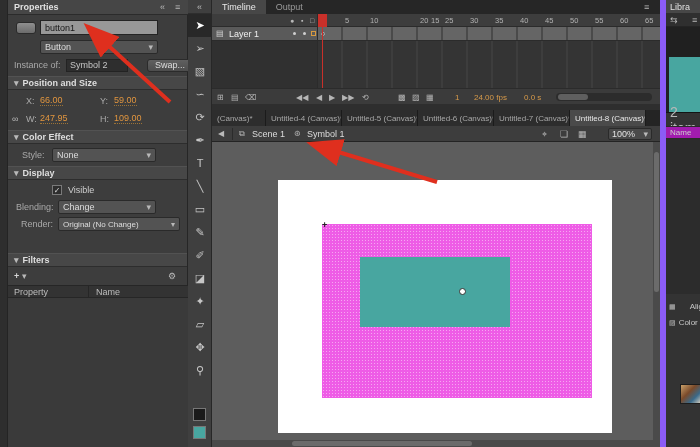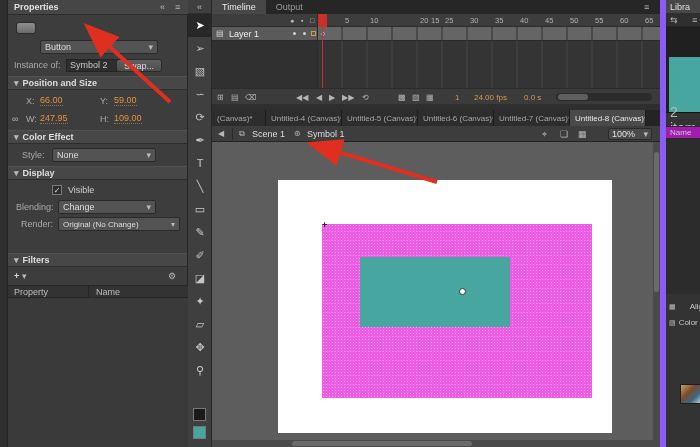--- a/index.html
+++ b/index.html
@@ -33,32 +33,35 @@
 
   <div class="abs" style="left:8px;top:0;width:180px;height:447px;background:#3d3d3d;border-right:1px solid #262626">
 
     <div class="row" style="left:0;top:0;width:180px;height:15px;background:#464646;border-bottom:1px solid #2b2b2b">
       <span style="margin-left:6px;color:#e0e0e0;font-weight:bold">Properties</span>
       <span class="icon" style="position:absolute;left:152px">«</span>
       <span class="icon" style="position:absolute;left:167px">≡</span>
     </div>
 
     <div class="abs" style="left:8px;top:22px;width:20px;height:12px;background:linear-gradient(#8f8f8f,#6c6c6c);border:1px solid #2b2b2b;border-radius:3px"></div>
+    <div class="abs" style="left:32px;top:20px;width:118px;height:15px;background:#989898;border:1px solid #242424;color:#161616;display:flex;align-items:center;padding-left:4px">
+      <span>button1</span>
+    </div>
 
     <div class="dd" style="left:32px;top:40px;width:118px">
       <span>Button</span>
       <span class="icon">▾</span>
     </div>
 
     <div class="row" style="left:0;top:58px;width:180px;height:14px">
       <span class="lbl" style="margin-left:6px">Instance of:</span>
       <span style="position:absolute;left:58px;width:62px;height:13px;background:#2e2e2e;border:1px solid #232323;color:#c6c6c6;display:flex;align-items:center;padding-left:3px">
         <span>Symbol 2</span>
       </span>
-      <span style="position:absolute;left:108px;width:46px;height:13px;background:linear-gradient(#606060,#4d4d4d);border:1px solid #2b2b2b;border-radius:3px;display:flex;align-items:flex-end;justify-content:center;color:#ddd">
+      <span style="position:absolute;left:139px;width:46px;height:13px;background:linear-gradient(#606060,#4d4d4d);border:1px solid #2b2b2b;border-radius:3px;display:flex;align-items:center;justify-content:center;color:#ddd">
         <span>Swap...</span>
       </span>
     </div>
 
     <div class="sec" style="top:76px">
       <span class="icon">▾</span>
       <span>Position and Size</span>
     </div>
     <div class="row" style="left:0;top:94px;width:180px;height:13px">
       <span class="lbl" style="position:absolute;left:18px">X:</span>

